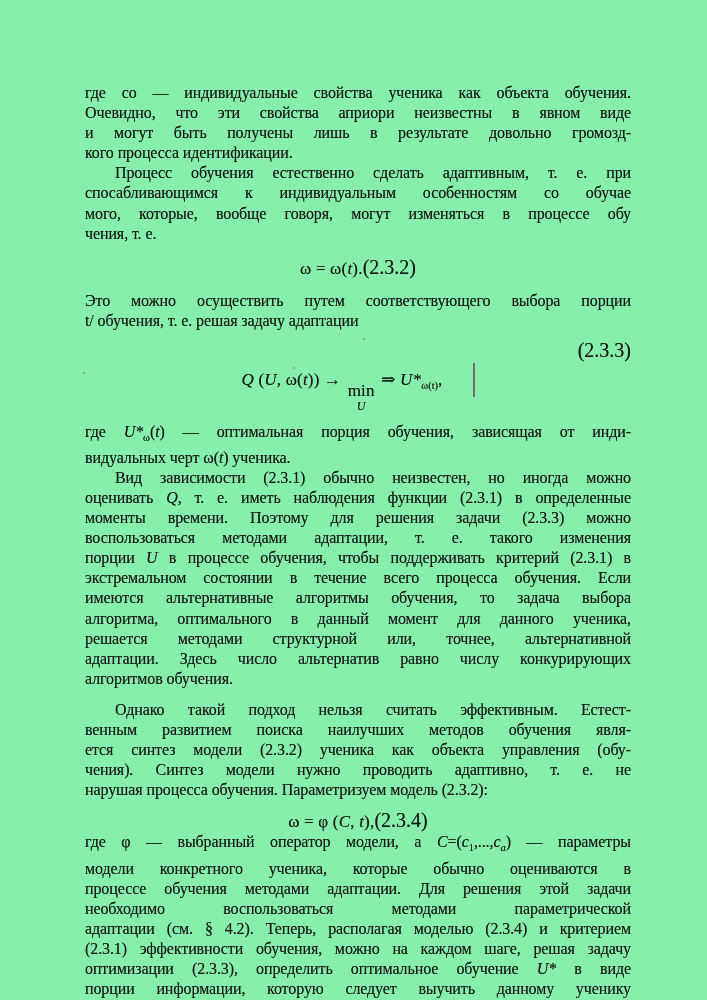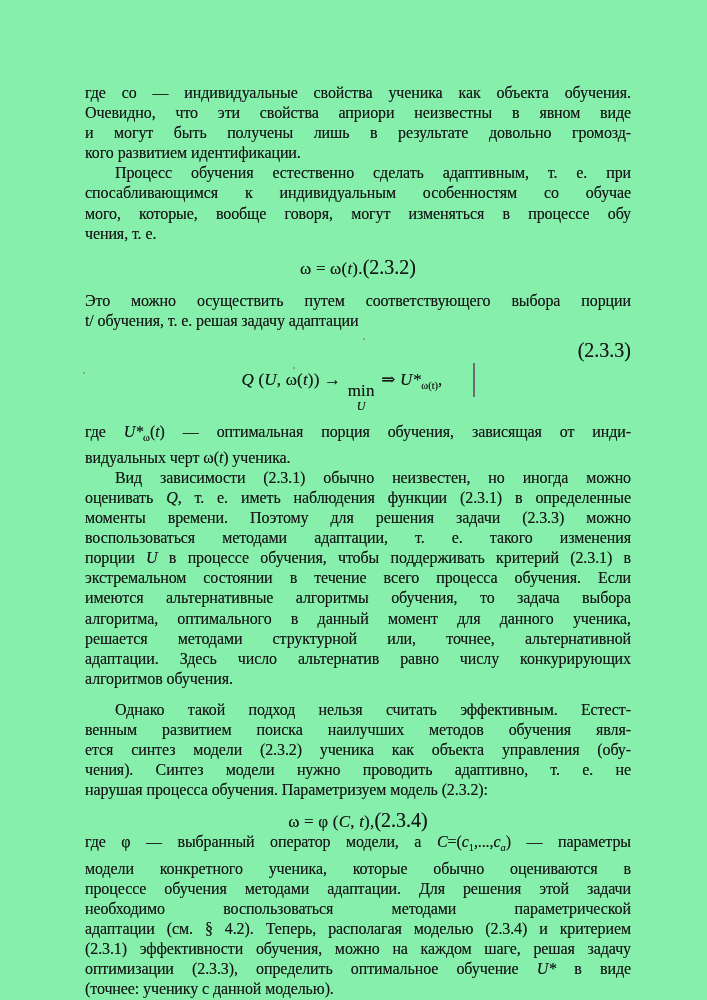--- a/index.html
+++ b/index.html
@@ -35,21 +35,21 @@
 </style>
 </head>
 <body>
 
 <div class="page" style="background: #86efac;">
   <main class="textblock" id="content" style="color: rgb(22, 22, 22);">
       <div class="para b0">
         <div class="line just"><span>где со — индивидуальные свойства ученика как объекта обучения.</span></div>
         <div class="line just"><span>Очевидно, что эти свойства априори неизвестны в явном виде</span></div>
         <div class="line just"><span>и могут быть получены лишь в результате довольно громозд-</span></div>
-        <div class="line"><span>кого развитием идентификации.</span></div>
+        <div class="line"><span>кого процесса идентификации.</span></div>
       </div>
       <div class="para b1">
         <div class="line just ind"><span>Процесс обучения естественно сделать адаптивным, т. е. при</span></div>
         <div class="line just"><span>спосабливающимся к индивидуальным особенностям со обучае</span></div>
         <div class="line just"><span>мого, которые, вообще говоря, могут изменяться в процессе обу</span></div>
         <div class="line"><span>чения, т. е.</span></div>
       </div>
       <div class="frow b2">
         <span class="fleft"><span>ω = ω(</span><span class="it">t</span><span>).</span></span>
         <span class="fnum">(2.3.2)</span>
@@ -94,19 +94,20 @@
         <span class="fnum">(2.3.4)</span>
       </div>
       <div class="para b10">
         <div class="line just"><span>где φ — выбранный оператор модели, а </span><span class="it">C</span><span>=(</span><span class="it">c</span><span class="sub">1</span><span>,...,</span><span class="it">c</span><span class="sub it">a</span><span>) — параметры</span></div>
         <div class="line just"><span>модели конкретного ученика, которые обычно оцениваются в</span></div>
         <div class="line just"><span>процессе обучения методами адаптации. Для решения этой задачи</span></div>
         <div class="line just"><span>необходимо воспользоваться методами параметрической</span></div>
         <div class="line just"><span>адаптации (см. § 4.2). Теперь, располагая моделью (2.3.4) и критерием</span></div>
         <div class="line just"><span>(2.3.1) эффективности обучения, можно на каждом шаге, решая задачу</span></div>
         <div class="line just"><span>оптимизации (2.3.3), определить оптимальное обучение </span><span class="it">U*</span><span> в виде</span></div>
+        <div class="line just"><span>порции информации, которую следует выучить данному ученику</span></div>
         <div class="line"><span>(точнее: ученику с данной моделью).</span></div>
       </div>
     </main>
 <div class="speck" style="left: 83px; top: 372px;"></div>
     <div class="speck" style="left: 363px; top: 338px;"></div>
     <div class="speck" style="left: 293px; top: 367px;"></div>
   </div>
 
 </body></html>

